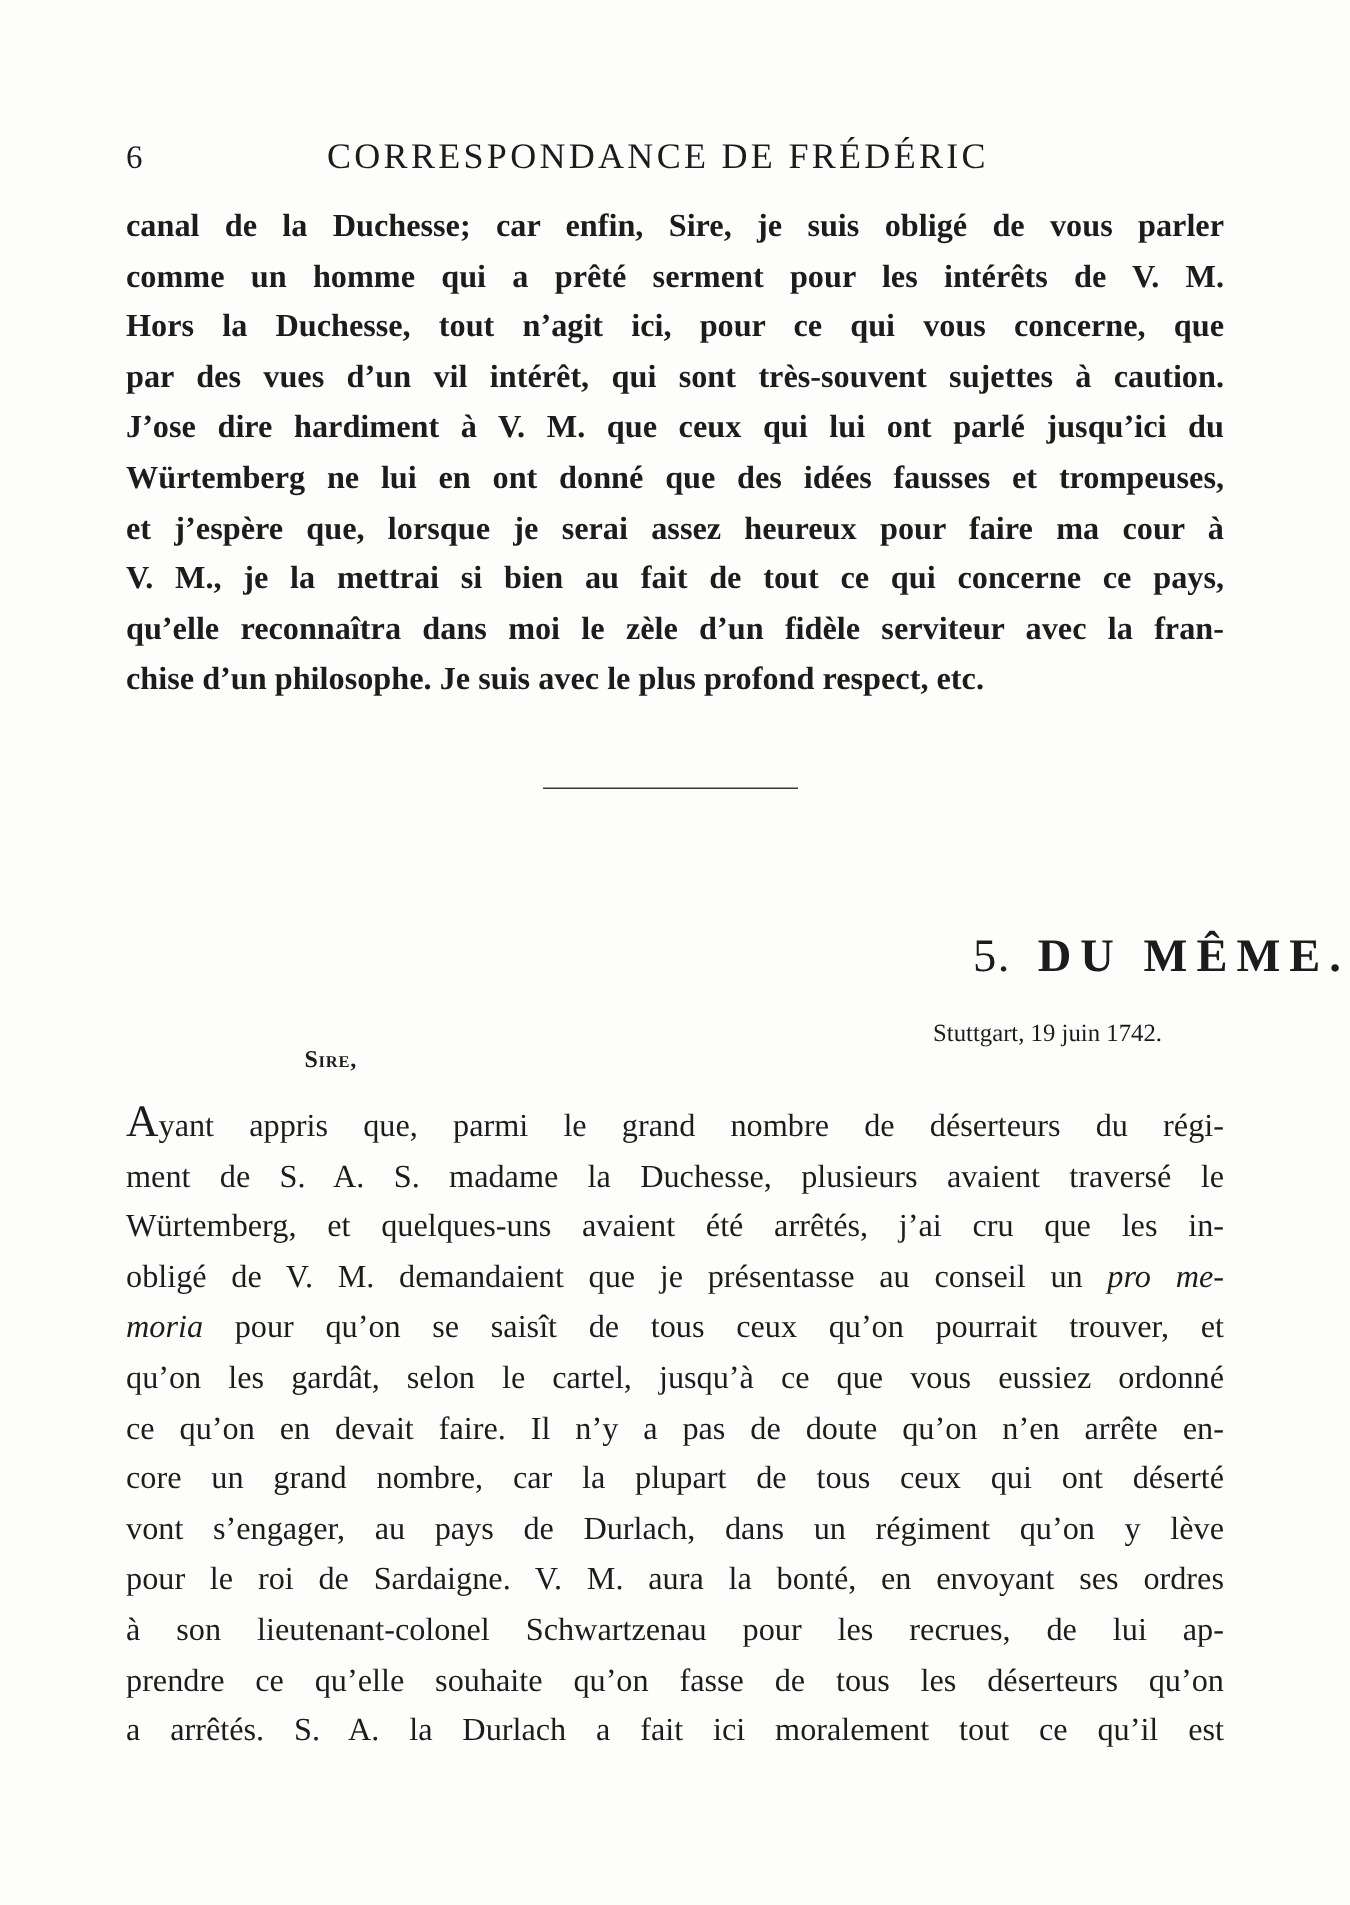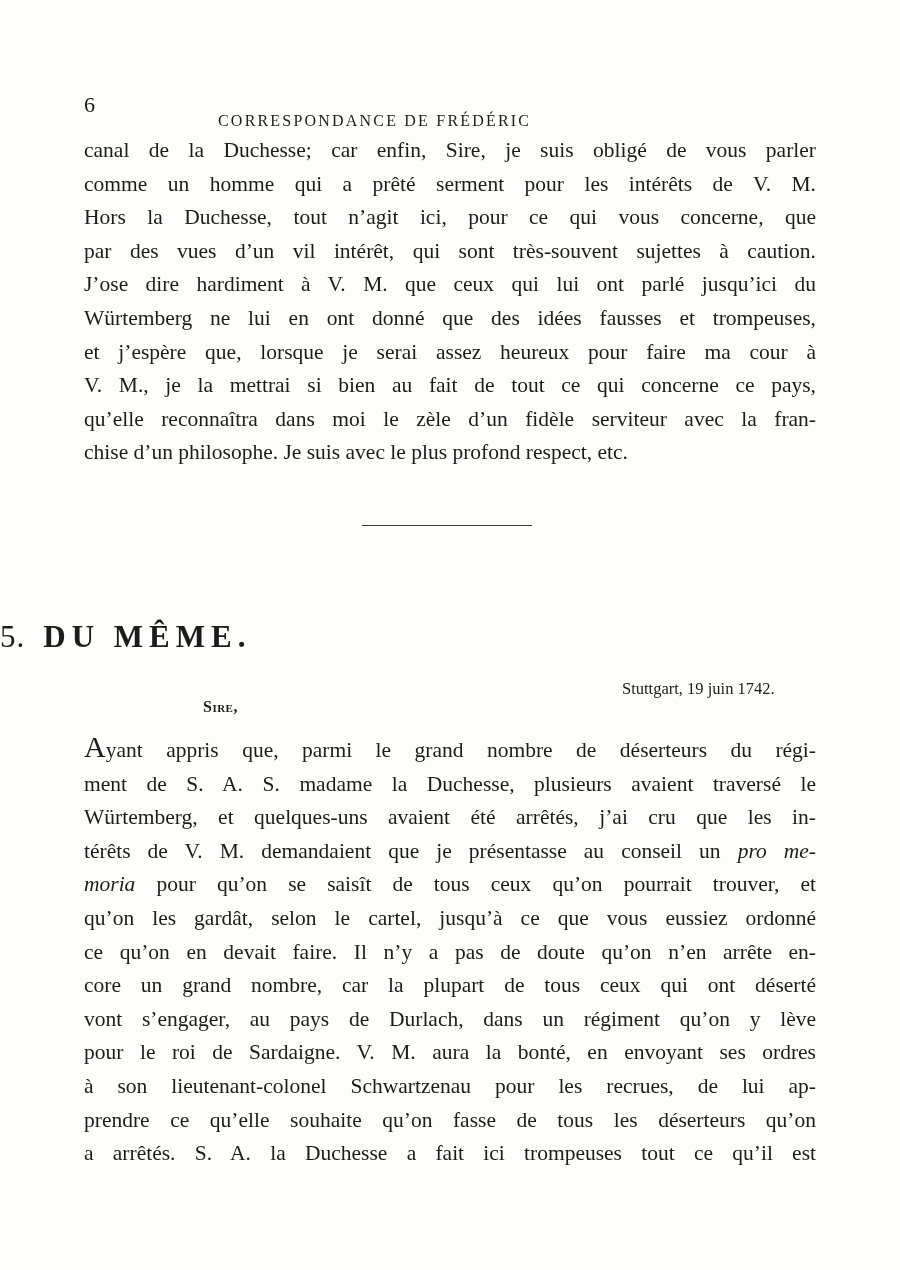--- a/index.html
+++ b/index.html
@@ -31,59 +31,58 @@
       position: absolute;
       left: 0;
       top: 0;
       font-size: 22px;
       line-height: 34px;
     }
     .running-title {
       position: absolute;
       left: 134px;
       top: 0;
-      font-size: 16px;
+      font-size: 24px;
       line-height: 34px;
       letter-spacing: 2.2px;
-      margin-top: 16px;
     }
     .lines {
       position: absolute;
       left: 84px;
       width: 732px;
     }
     .line {
       display: block;
       height: 33.6px;
       line-height: 33.6px;
       font-size: 21.5px;
       text-align: justify;
       text-align-last: justify;
       white-space: nowrap;
       overflow: visible;
     }
     .line.last {
       text-align-last: left;
     }
-    .block-a { top: 134px; }
+    .block-a { top: 134px; font-weight: bold; }
     .block-b { top: 734px; }
     .divider {
       position: absolute;
       left: 362px;
       top: 525px;
       width: 170px;
       height: 0;
       border-top: 1.3px solid #3a3a3a;
     }
     .letter-heading {
       position: absolute;
       left: 0;
       width: 900px;
       top: 615px;
-      text-align: left;
+      text-align: right;
       font-size: 31px;
       line-height: 44px;
     }
     .letter-heading .num {
       letter-spacing: 1px;
       margin-right: 18px;
     }
     .letter-heading .title {
       font-weight: bold;
       letter-spacing: 6px;
@@ -142,25 +141,25 @@
   </div>
 
   <div class="dateline">Stuttgart, 19 juin 1742.</div>
 
   <div class="salutation">Sire,</div>
 
   <div class="lines block-b">
     <span class="line dropcap-word"><span class="cap">A</span><span>yant appris que, parmi le grand nombre de déserteurs du régi-</span></span>
     <span class="line">ment de S. A. S. madame la Duchesse, plusieurs avaient traversé le</span>
     <span class="line">Würtemberg, et quelques-uns avaient été arrêtés, j’ai cru que les in-</span>
-    <span class="line"><span>térêts de V. M. demandaient que je présentasse au conseil un </span><span class="ital">pro me-</span></span>
+    <span class="line"><span>obligé de V. M. demandaient que je présentasse au conseil un </span><span class="ital">pro me-</span></span>
     <span class="line"><span class="ital">moria</span><span> pour qu’on se saisît de tous ceux qu’on pourrait trouver, et</span></span>
     <span class="line">qu’on les gardât, selon le cartel, jusqu’à ce que vous eussiez ordonné</span>
     <span class="line">ce qu’on en devait faire.  Il n’y a pas de doute qu’on n’en arrête en-</span>
     <span class="line">core un grand nombre, car la plupart de tous ceux qui ont déserté</span>
     <span class="line">vont s’engager, au pays de Durlach, dans un régiment qu’on y lève</span>
     <span class="line">pour le roi de Sardaigne.  V. M. aura la bonté, en envoyant ses ordres</span>
     <span class="line">à son lieutenant-colonel Schwartzenau pour les recrues, de lui ap-</span>
     <span class="line">prendre ce qu’elle souhaite qu’on fasse de tous les déserteurs qu’on</span>
-    <span class="line">a arrêtés.  S. A. la Duchesse a fait ici trompeuses tout ce qu’il est</span>
+    <span class="line">a arrêtés.  S. A. la Durlach a fait ici moralement tout ce qu’il est</span>
   </div>
 
 </div>
 
 </body></html>

